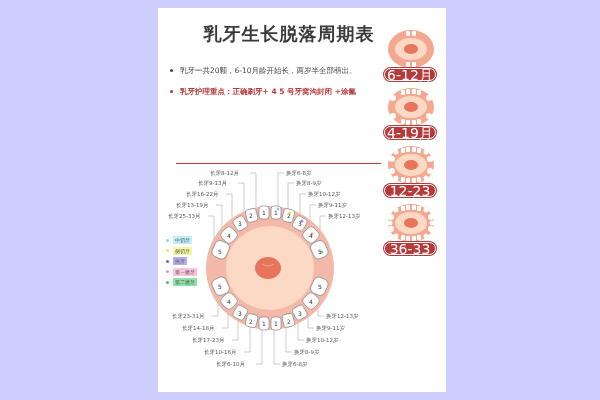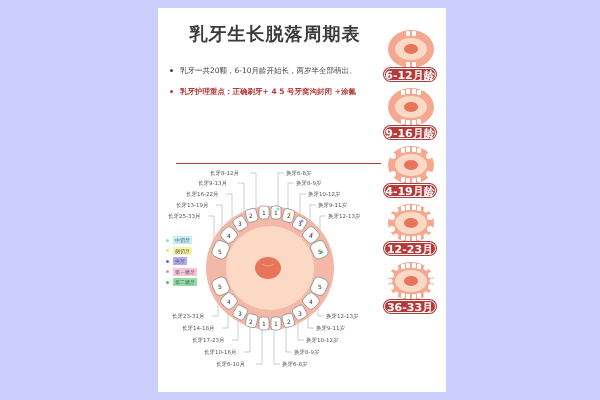--- a/index.html
+++ b/index.html
@@ -1,37 +1,37 @@
 <!DOCTYPE html>
 <html><head>
   <meta charset="utf-8">
   <style>
     * { box-sizing: border-box; margin: 0; padding: 0; }
     html, body { width: 600px; height: 400px; overflow: hidden; }
     body { background: #cccffe; font-family: "DejaVu Sans", sans-serif; position: relative; }
     .card { position: absolute; left: 158px; top: 8px; width: 288px; height: 384px; background: #ffffff; overflow: hidden; }
-    .title { position: absolute; left: 2px; top: 14px; width: 230px; text-align: center; font-size: 18px; font-weight: bold; color: #3a3a3a; letter-spacing: 1px; }
+    .title { position: absolute; left: 16px; top: 14px; width: 230px; text-align: center; font-size: 18px; font-weight: bold; color: #3a3a3a; letter-spacing: 1px; }
     .bullets { position: absolute; left: 12px; top: 55px; width: 215px; }
     .bullet { position: relative; padding-left: 10px; font-size: 7.5px; line-height: 15px; color: #444; margin-bottom: 6px; }
     .bullet::before { content: ""; position: absolute; left: 0; top: 6px; width: 3px; height: 3px; border-radius: 50%; background: #444; }
     .bullet.red { color: #b73a3a; font-weight: bold; }
     .bullet.red::before { background: #b73a3a; }
     .redline { position: absolute; left: 18px; top: 155px; width: 205px; height: 1px; background: #b73a3a; }
 
     .diagram { position: absolute; left: 0; top: 160px; width: 230px; height: 215px; }
     .lbl { position: absolute; font-size: 5.5px; color: #555; white-space: nowrap; }
     .legend { position: absolute; left: 8px; top: 228px; }
     .legend-item { display: flex; align-items: center; margin-bottom: 2.5px; }
     .legend-dot { width: 3px; height: 3px; border-radius: 50%; margin-right: 4px; }
     .legend-chip { font-size: 5px; color: #555; padding: 1px 2px; }
 
     .stages { position: absolute; left: 224px; top: 20px; width: 60px; }
     .stage { position: relative; width: 60px; height: 58px; margin-bottom: 0; }
     .stage svg { position: absolute; left: 4px; top: 0; }
-    .stage-label { position: absolute; left: 2px; top: 40px; width: 52px; height: 13px; border-radius: 7px; background: #b73a3a; color: #fff; font-size: 11px; font-weight: bold; text-align: center; line-height: 13px; border: 1px solid #fff; box-shadow: 0 0 0 1px #b73a3a; }
+    .stage-label { position: absolute; left: 2px; top: 40px; width: 52px; height: 13px; border-radius: 7px; background: #b73a3a; color: #fff; font-size: 14px; font-weight: normal; text-align: center; line-height: 13px; border: 1px solid #fff; box-shadow: 0 0 0 1px #b73a3a; }
   </style>
 </head>
 <body>
 
 <div class="card">
   <div class="title">乳牙生长脱落周期表</div>
 
   <div class="bullets">
     <div class="bullet">乳牙一共20颗，6-10月龄开始长，两岁半全部萌出。</div>
     <div class="bullet red" style="margin-top:4px;font-size:7.5px;">乳牙护理重点：正确刷牙+ 4 5 号牙窝沟封闭 +涂氟</div>
@@ -191,38 +191,20 @@
         <ellipse cx="25" cy="21" rx="7" ry="5" fill="#e8745c"></ellipse>
         <g fill="#fff">
             <rect x="15" y="4" width="4" height="5" rx="1"></rect>
             <rect x="20" y="3" width="4" height="5" rx="1"></rect>
             <rect x="26" y="3" width="4" height="5" rx="1"></rect>
             <rect x="31" y="4" width="4" height="5" rx="1"></rect>
         <rect x="15" y="33" width="4" height="5" rx="1"></rect>
             <rect x="20" y="34" width="4" height="5" rx="1"></rect>
             <rect x="26" y="34" width="4" height="5" rx="1"></rect>
             <rect x="31" y="33" width="4" height="5" rx="1"></rect>
-          </g>
-      </svg>
-      <div class="stage-label">9-16月龄</div>
-    </div>
-    <div class="stage">
-      <svg width="50" height="42" viewBox="0 0 50 42">
-        <ellipse cx="25" cy="21" rx="23" ry="19" fill="#f4a890"></ellipse>
-        <ellipse cx="25" cy="21" rx="16" ry="11" fill="#fbd9c4"></ellipse>
-        <ellipse cx="25" cy="21" rx="7" ry="5" fill="#e8745c"></ellipse>
-        <g fill="#fff">
-            <rect x="15" y="4" width="4" height="5" rx="1"></rect>
-            <rect x="20" y="3" width="4" height="5" rx="1"></rect>
-            <rect x="26" y="3" width="4" height="5" rx="1"></rect>
-            <rect x="31" y="4" width="4" height="5" rx="1"></rect>
-        <rect x="15" y="33" width="4" height="5" rx="1"></rect>
-            <rect x="20" y="34" width="4" height="5" rx="1"></rect>
-            <rect x="26" y="34" width="4" height="5" rx="1"></rect>
-            <rect x="31" y="33" width="4" height="5" rx="1"></rect>
         <circle cx="7" cy="12" r="3"></circle>
             <circle cx="43" cy="12" r="3"></circle>
             <circle cx="7" cy="30" r="3"></circle>
             <circle cx="43" cy="30" r="3"></circle>
           </g>
       </svg>
       <div class="stage-label">4-19月龄</div>
     </div>
     <div class="stage">
       <svg width="50" height="42" viewBox="0 0 50 42">

